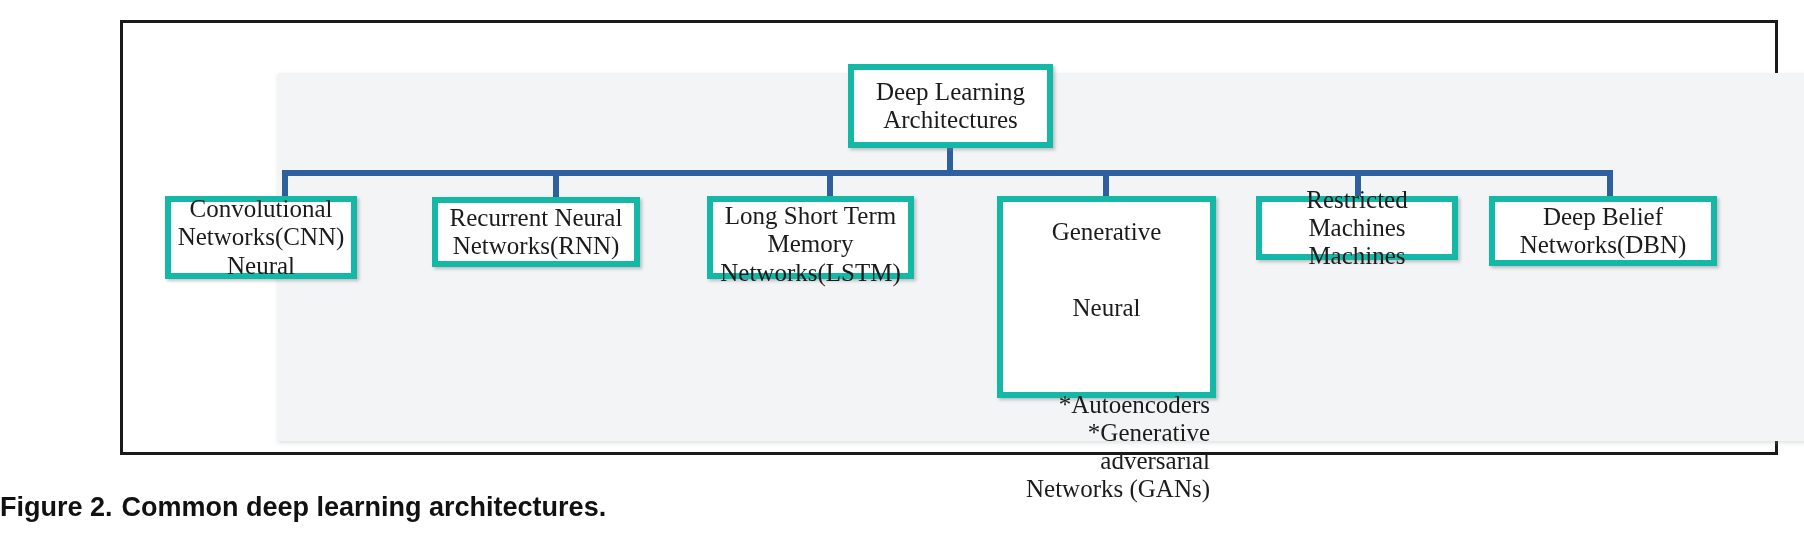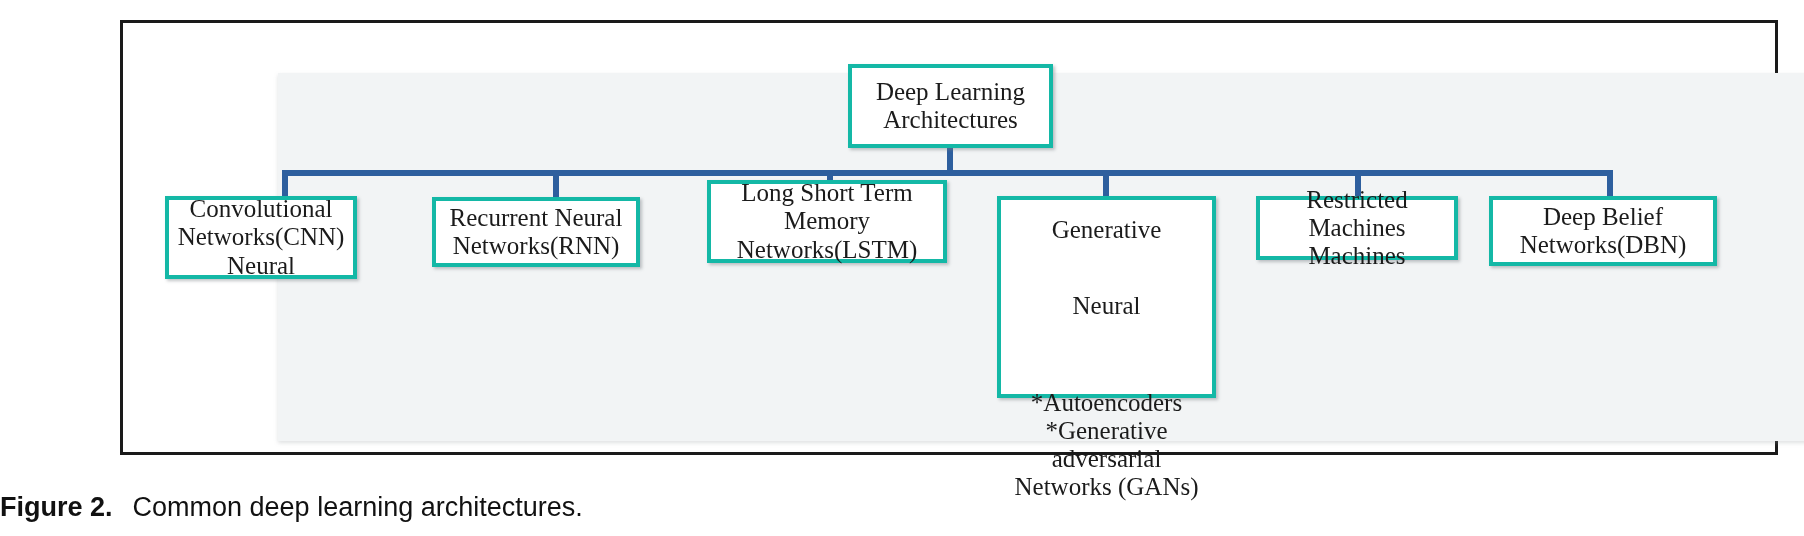--- a/index.html
+++ b/index.html
@@ -45,21 +45,21 @@
     top: 0;
     width: 1804px;
     height: 536px;
     pointer-events: none;
   }
 
   
   .node {
     position: absolute;
     background: #ffffff;
-    border: 4px solid #14b8a6;
+    border: 6px solid #14b8a6;
     box-sizing: border-box;
     box-shadow: 2px 2px 3px rgba(120,125,130,0.45);
     text-align: center;
     color: #1b1b1b;
     font-family: "Liberation Serif", serif;
     display: flex;
     flex-direction: column;
     justify-content: center;
   }
   .node-line {
@@ -75,52 +75,52 @@
     height: 84px;
     font-size: 25px;
   }
 
   .child-node {
     font-size: 25px;
   }
 
   #node-cnn  { left: 165px;  top: 196px; width: 192px; height: 83px; }
   #node-rnn  { left: 432px;  top: 197px; width: 208px; height: 70px; }
-  #node-lstm { left: 707px;  top: 180px; width: 240px; height: 83px; }
+  #node-lstm { left: 707px;  top: 196px; width: 207px; height: 83px; justify-content: space-between; }
   #node-gen  { left: 997px;  top: 196px; width: 219px; height: 202px;
                justify-content: flex-start; padding-top: 16px; gap: 48px; }
   #node-rbm  { left: 1256px; top: 196px; width: 202px; height: 64px; }
   #node-dbn  { left: 1483px; top: 196px; width: 228px; height: 70px; margin-left: 6px; }
 
   
   .node-sublist {
     margin-top: 20px;
-    text-align: center;
+    text-align: right;
     font-size: 25px;
     line-height: 1.16;
   }
   .node-sublist .node-line { white-space: nowrap; }
 
   
   #figure-caption {
     position: absolute;
     left: 0px;
     top: 492px;
     width: 1804px;
     font-family: "Liberation Sans", sans-serif;
     font-size: 27px;
     color: #111111;
     white-space: nowrap;
   }
   #caption-label {
     font-weight: bold;
   }
   #caption-text {
-    font-weight: normal;
-    margin-left: 20px;
+    font-weight: bold;
+    margin-left: 9px;
   }
 </style>
 </head>
 <body>
 
 <div id="figure-frame">
   <div id="diagram-canvas"></div>
 </div>
 
 <svg id="connector-layer" viewBox="0 0 1804 536" width="1804" height="536">

